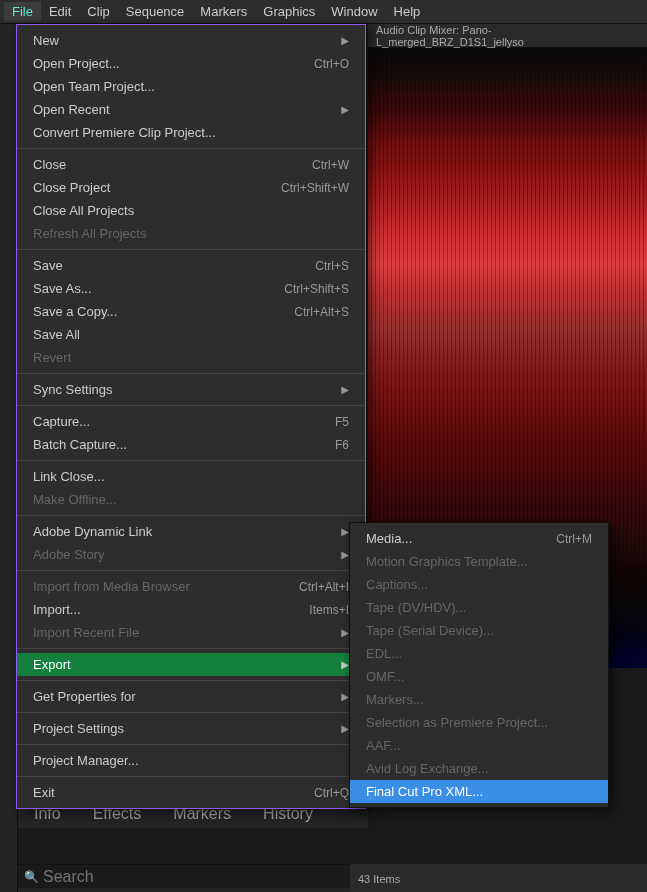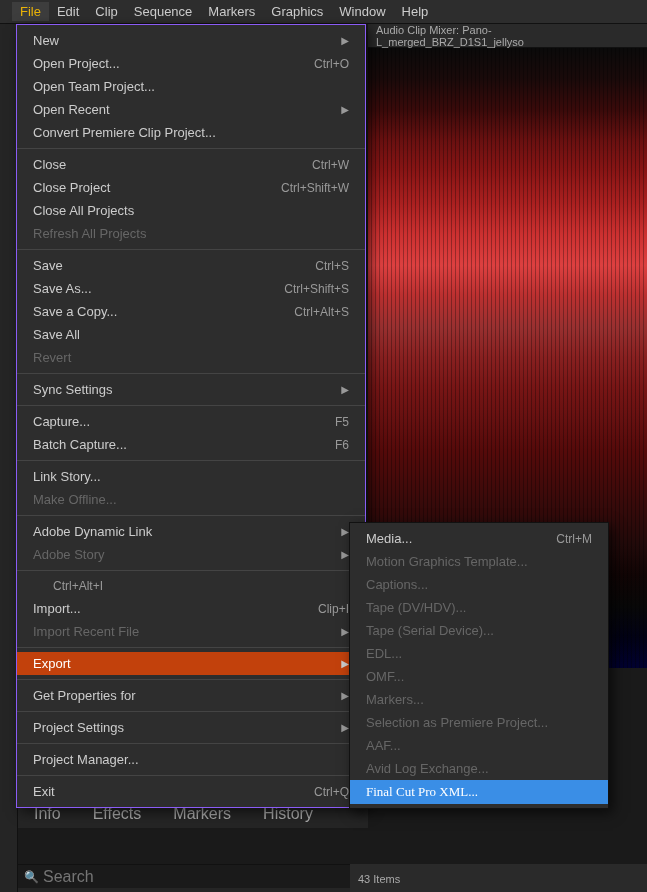--- a/index.html
+++ b/index.html
@@ -24,22 +24,21 @@
       border-bottom: 1px solid #111;
     }
     .menu-bar-item {
       padding: 2px 8px;
       cursor: pointer;
       color: #ccc;
       font-size: 13px;
     }
     .menu-bar-item.active {
       background: #3d3d3d;
-      color: #eab308;
-      margin-left: 8px;
+      color: #5eead4;
     }
 
     
     .left-panel {
       position: absolute;
       left: 0;
       top: 24px;
       width: 18px;
       height: 868px;
       background: #252525;
@@ -210,21 +209,21 @@
       align-items: center;
       justify-content: space-between;
       padding: 4px 16px 4px 16px;
       cursor: pointer;
       color: #ccc;
       font-size: 13px;
       white-space: nowrap;
       min-height: 22px;
     }
     .menu-item.highlighted {
-      background: #c2410c;
+      background: #15803d;
       color: #fff;
       text-align: center;
     }
     .menu-item.disabled {
       color: #666;
       cursor: default;
     }
 
     .menu-separator {
       height: 1px;
@@ -264,21 +263,20 @@
       padding: 4px 16px;
       cursor: pointer;
       color: #ccc;
       font-size: 13px;
       white-space: nowrap;
       min-height: 22px;
     }
     .submenu-item.highlighted {
       background: #3a8ee6;
       color: #fff;
-      font-family: Liberation Serif, serif;
     }
     .submenu-item.disabled {
       color: #666;
       cursor: default;
     }
     .submenu-item-shortcut {
       color: #999;
       font-size: 12px;
       margin-left: 20px;
     }
@@ -424,21 +422,21 @@
         </span>
       </div>
       <div class="menu-item">
         <span>Batch Capture...</span>
         <span style="display: flex; align-items: center; gap: 8px;">
           <span class="menu-item-shortcut">F6</span>
         </span>
       </div>
       <div class="menu-separator"></div>
       <div class="menu-item">
-        <span>Link Story...</span>
+        <span>Link Close...</span>
         <span style="display: flex; align-items: center; gap: 8px;"></span>
       </div>
       <div class="menu-item disabled">
         <span>Make Offline...</span>
         <span style="display: flex; align-items: center; gap: 8px;"></span>
       </div>
       <div class="menu-separator"></div>
       <div class="menu-item">
         <span>Adobe Dynamic Link</span>
         <span style="display: flex; align-items: center; gap: 8px;">
@@ -446,28 +444,29 @@
         </span>
       </div>
       <div class="menu-item disabled">
         <span>Adobe Story</span>
         <span style="display: flex; align-items: center; gap: 8px;">
           <span class="menu-item-arrow">▶</span>
         </span>
       </div>
       <div class="menu-separator"></div>
       <div class="menu-item disabled">
+        <span>Import from Media Browser</span>
         <span style="display: flex; align-items: center; gap: 8px;">
           <span class="menu-item-shortcut">Ctrl+Alt+I</span>
         </span>
       </div>
       <div class="menu-item">
         <span>Import...</span>
         <span style="display: flex; align-items: center; gap: 8px;">
-          <span class="menu-item-shortcut">Clip+I</span>
+          <span class="menu-item-shortcut">Items+I</span>
         </span>
       </div>
       <div class="menu-item disabled">
         <span>Import Recent File</span>
         <span style="display: flex; align-items: center; gap: 8px;">
           <span class="menu-item-arrow">▶</span>
         </span>
       </div>
       <div class="menu-separator"></div>
       <div class="menu-item highlighted">

